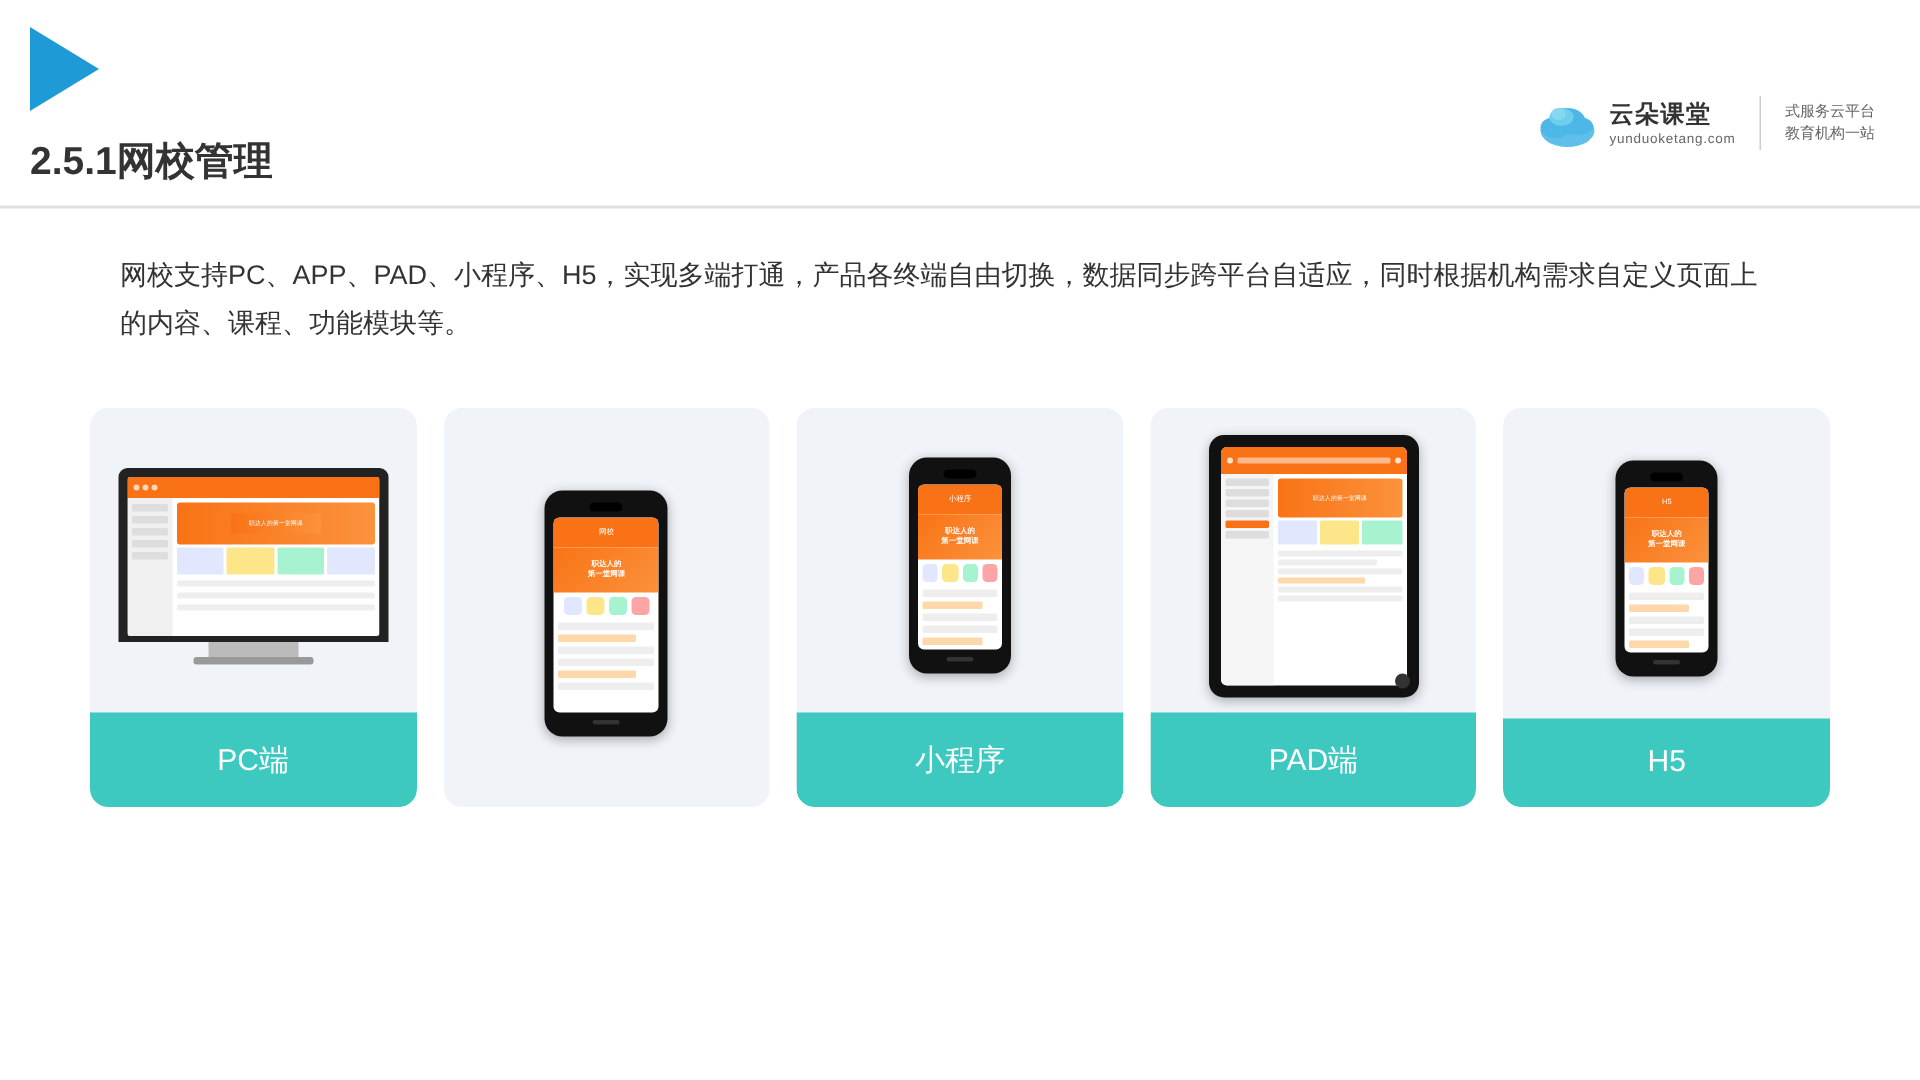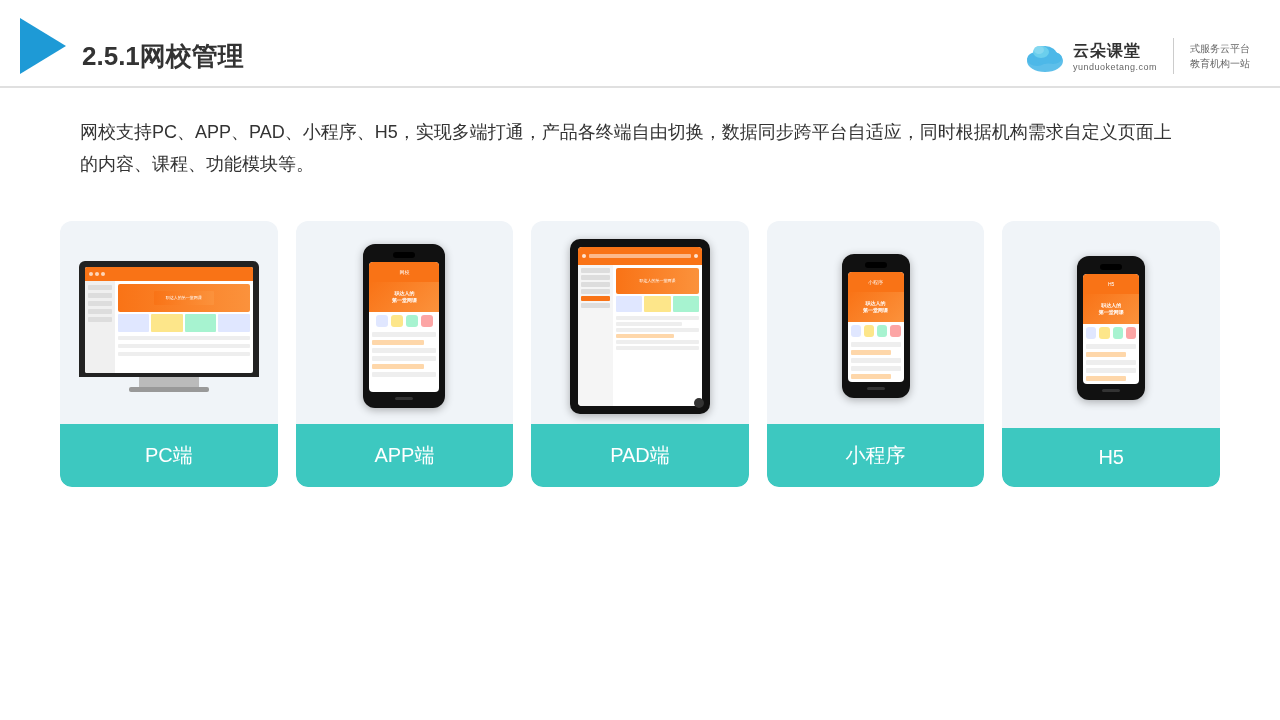--- a/index.html
+++ b/index.html
@@ -15,22 +15,23 @@
     
     .header {
       display: flex;
       align-items: center;
       justify-content: space-between;
       padding: 18px 30px 12px 20px;
       border-bottom: 2px solid #e0e0e0;
     }
     .header-left {
       display: flex;
-      align-items: flex-end;
+      align-items: flex-start;
       gap: 16px;
+      flex-direction: column;
     }
     .logo-triangle {
       width: 0;
       height: 0;
       border-top: 28px solid transparent;
       border-bottom: 28px solid transparent;
       border-left: 46px solid #1e9ad6;
     }
     .page-title {
       font-size: 26px;
@@ -548,21 +549,53 @@
               <div class="phone-content-row"></div>
               <div class="phone-content-row"></div>
               <div class="phone-content-row orange"></div>
               <div class="phone-content-row"></div>
             </div>
           </div>
           <div class="phone-home-btn"></div>
         </div>
       </div>
     </div>
-    <div class="card-label">APP端</div>
+  </div>
+
+  <div class="card">
+    <div class="card-image-area">
+      <div class="phone-mockup phone-mini">
+        <div class="phone-body">
+          <div class="phone-notch"></div>
+          <div class="phone-screen">
+            <div class="phone-screen-header">
+              <div class="phone-screen-header-text">小程序</div>
+            </div>
+            <div class="phone-screen-banner">
+              <div class="phone-screen-banner-text">职达人的<br>第一堂网课</div>
+            </div>
+            <div class="phone-screen-icons">
+              <div class="phone-icon-item"></div>
+              <div class="phone-icon-item"></div>
+              <div class="phone-icon-item"></div>
+              <div class="phone-icon-item"></div>
+            </div>
+            <div class="phone-screen-content-rows">
+              <div class="phone-content-row"></div>
+              <div class="phone-content-row orange"></div>
+              <div class="phone-content-row"></div>
+              <div class="phone-content-row"></div>
+              <div class="phone-content-row orange"></div>
+            </div>
+          </div>
+          <div class="phone-home-btn"></div>
+        </div>
+      </div>
+    </div>
+    <div class="card-label">小程序</div>
   </div>
 
   <div class="card">
     <div class="card-image-area">
       <div class="tablet-mockup">
         <div class="tablet-body">
           <div class="tablet-screen">
             <div class="tablet-header">
               <div class="tablet-header-dot"></div>
               <div style="flex:1;height:4px;background:rgba(255,255,255,0.5);border-radius:1px;"></div>
@@ -604,53 +637,20 @@
     <div class="card-label">PAD端</div>
   </div>
 
   <div class="card">
     <div class="card-image-area">
       <div class="phone-mockup phone-mini">
         <div class="phone-body">
           <div class="phone-notch"></div>
           <div class="phone-screen">
             <div class="phone-screen-header">
-              <div class="phone-screen-header-text">小程序</div>
-            </div>
-            <div class="phone-screen-banner">
-              <div class="phone-screen-banner-text">职达人的<br>第一堂网课</div>
-            </div>
-            <div class="phone-screen-icons">
-              <div class="phone-icon-item"></div>
-              <div class="phone-icon-item"></div>
-              <div class="phone-icon-item"></div>
-              <div class="phone-icon-item"></div>
-            </div>
-            <div class="phone-screen-content-rows">
-              <div class="phone-content-row"></div>
-              <div class="phone-content-row orange"></div>
-              <div class="phone-content-row"></div>
-              <div class="phone-content-row"></div>
-              <div class="phone-content-row orange"></div>
-            </div>
-          </div>
-          <div class="phone-home-btn"></div>
-        </div>
-      </div>
-    </div>
-    <div class="card-label">小程序</div>
-  </div>
-
-  <div class="card">
-    <div class="card-image-area">
-      <div class="phone-mockup phone-mini">
-        <div class="phone-body">
-          <div class="phone-notch"></div>
-          <div class="phone-screen">
-            <div class="phone-screen-header">
               <div class="phone-screen-header-text">H5</div>
             </div>
             <div class="phone-screen-banner">
               <div class="phone-screen-banner-text">职达人的<br>第一堂网课</div>
             </div>
             <div class="phone-screen-icons">
               <div class="phone-icon-item"></div>
               <div class="phone-icon-item"></div>
               <div class="phone-icon-item"></div>
               <div class="phone-icon-item"></div>

